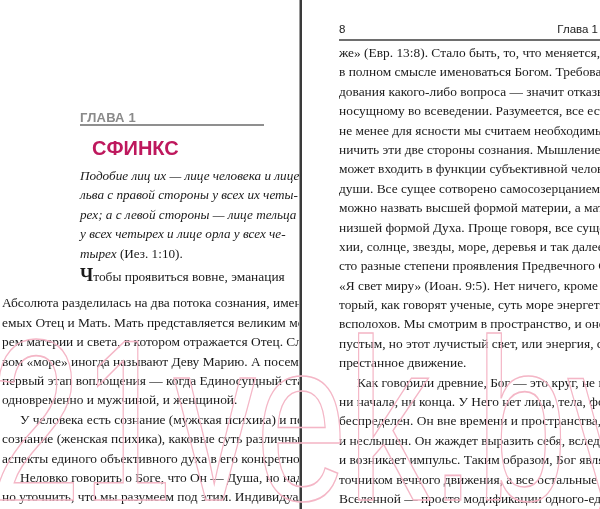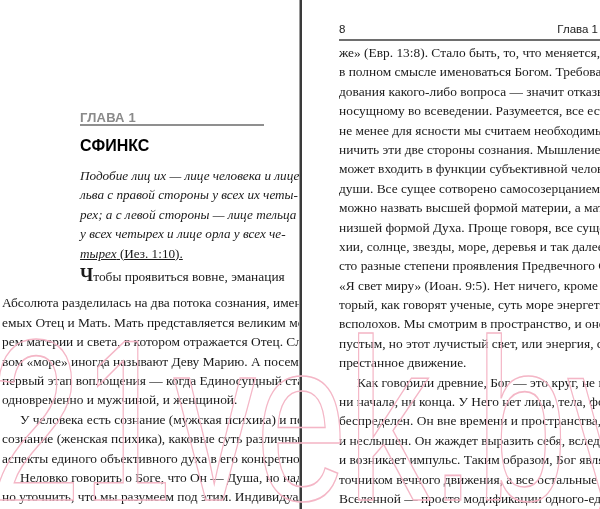--- a/index.html
+++ b/index.html
@@ -12,32 +12,32 @@
   .page-left { left:0; width:299px; border-right:1px solid #9a9a9a; }
   .page-right { left:300px; width:300px; border-left:2px solid #3a3a3a; box-sizing:border-box; }
 
   .chapter-label {
     position:absolute; left:80px; top:110px;
     font-family:"Liberation Sans", "DejaVu Sans", sans-serif;
     font-weight:bold; font-size:13px; color:#8a8a8a; letter-spacing:0.2px;
   }
   .chapter-rule { position:absolute; left:80px; top:124px; width:184px; height:2px; background:#8f8f8f; }
   .chapter-title {
-    position:absolute; left:80px; top:137px;
+    position:absolute; left:92px; top:137px;
     font-family:"Liberation Sans", "DejaVu Sans", sans-serif;
-    font-weight:bold; font-size:16px; color:#000000;
+    font-weight:bold; font-size:20px; color:#be185d;
   }
   .epigraph {
     position:absolute; left:80px; top:166px; width:186px;
     font-size:13.2px; line-height:19.4px; font-style:italic; text-align:justify;
     text-align-last:left;
   }
   .epigraph .ref { font-style:normal; }
   .epigraph .line { display:block; text-align:justify; text-align-last:justify; white-space:nowrap; }
-  .epigraph .line.last { text-align-last:left;text-decoration:underline; }
+  .epigraph .line.last { text-align-last:left; }
 
   .text-block { position:absolute; font-size:13.4px; line-height:19.4px; }
   .text-block .line { display:block; white-space:nowrap; text-align:justify; text-align-last:justify; height:19.4px; }
   .text-block .line.last { text-align-last:left; }
   .text-block .line.indent { padding-left:18px; }
   .dropcap { font-weight:bold; font-size:18px; }
   .left-first { position:absolute; left:80px; top:266px; width:186px; font-size:13.4px; line-height:19.4px; white-space:nowrap; text-align:justify; text-align-last:justify; }
   .left-rest { left:2px; top:293.4px; width:264px; }
 
   .running-head {

